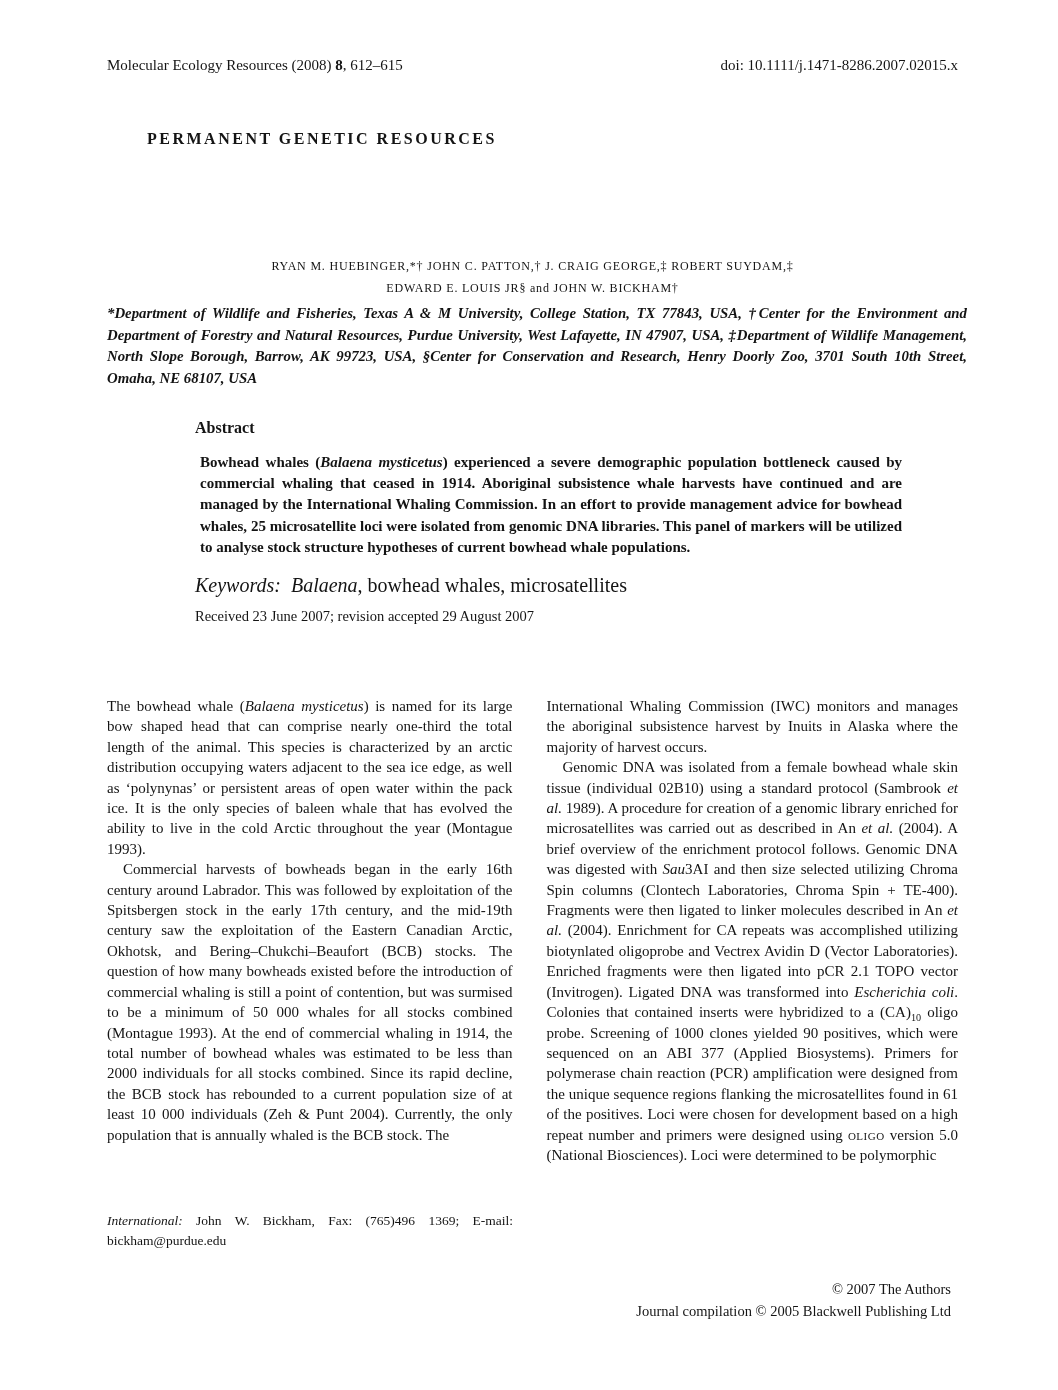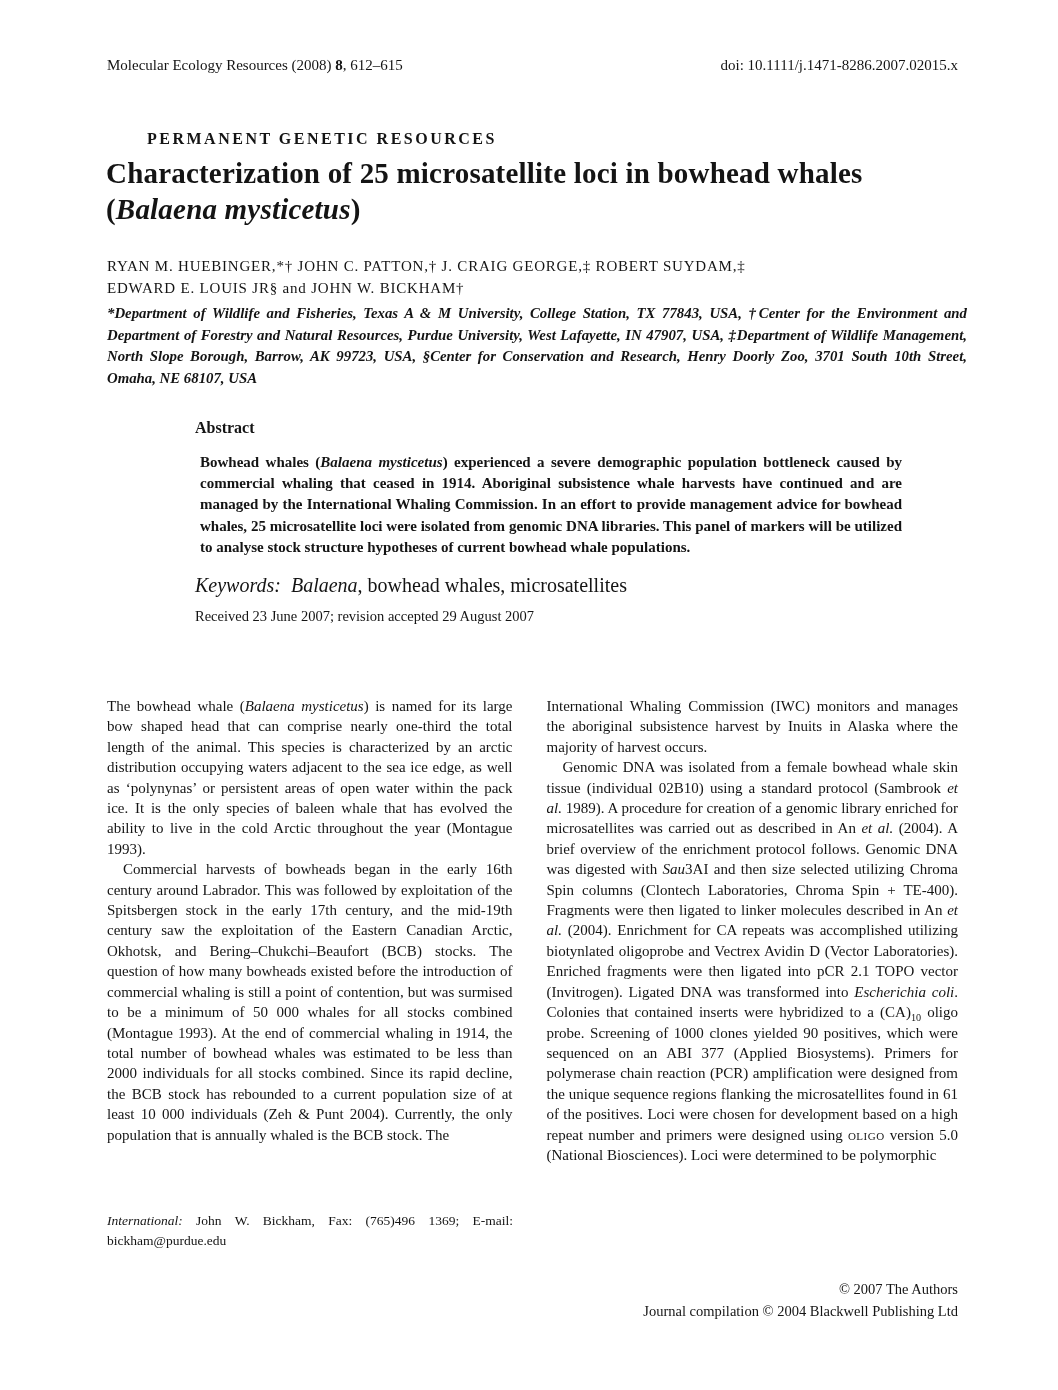--- a/index.html
+++ b/index.html
@@ -39,23 +39,24 @@
     font-size: 29px;
     font-weight: bold;
     line-height: 36px;
     letter-spacing: 0.2px;
   }
   .authors {
     position: absolute;
     left: 107px;
     top: 256px;
     width: 851px;
-    font-size: 15px;
+    font-size: 12px;
     line-height: 21.5px;
     letter-spacing: 0.8px;
+    text-align: center;
   }
   .affiliations {
     position: absolute;
     left: 107px;
     top: 303px;
     width: 860px;
     font-style: italic;
     font-size: 14.8px;
     line-height: 21.5px;
     text-align: justify;
@@ -106,21 +107,21 @@
     position: absolute;
     left: 107px;
     top: 1211px;
     width: 406px;
     font-size: 13.5px;
     line-height: 19.5px;
     text-align: justify;
   }
   .footer {
     position: absolute;
-    right: 100px;
+    right: 107px;
     top: 1279px;
     text-align: right;
     font-size: 14.5px;
     line-height: 21.5px;
   }
   .seg-i  { font-style: italic; }
   .seg-b  { font-weight: bold; }
   .seg-sc { font-variant: small-caps; letter-spacing: 0.5px; }
   .seg-sub { vertical-align: sub; font-size: 68%; line-height: 0; }
 </style>
@@ -129,24 +130,20 @@
 
 <div class="page">
 
   <div class="header">
     <span><span class="seg-r">Molecular Ecology Resources (2008) </span><span class="seg-b">8</span><span class="seg-r">, 612–615</span></span>
     <span>doi: 10.1111/j.1471-8286.2007.02015.x</span>
   </div>
 
   <div class="section-heading">PERMANENT GENETIC RESOURCES</div>
 
-  <div class="title-block">
-    <div>Characterization of 25 microsatellite loci in bowhead whales</div>
-    <div><span class="seg-r">(</span><span class="seg-i">Balaena mysticetus</span><span class="seg-r">)</span></div>
-  </div>
 
   <div class="authors">
     <div>RYAN M. HUEBINGER,*† JOHN C. PATTON,† J. CRAIG GEORGE,‡ ROBERT SUYDAM,‡</div>
     <div>EDWARD E. LOUIS JR§ and JOHN W. BICKHAM†</div>
   </div>
 
   <div class="affiliations">*Department of Wildlife and Fisheries, Texas A &amp; M University, College Station, TX 77843, USA, †Center for the Environment and Department of Forestry and Natural Resources, Purdue University, West Lafayette, IN 47907, USA, ‡Department of Wildlife Management, North Slope Borough, Barrow, AK 99723, USA, §Center for Conservation and Research, Henry Doorly Zoo, 3701 South 10th Street, Omaha, NE 68107, USA</div>
 
   <div class="abstract">
     <p class="abstract-heading">Abstract</p>
@@ -163,16 +160,16 @@
     <div class="col-right">
       <p>International Whaling Commission (IWC) monitors and manages the aboriginal subsistence harvest by Inuits in Alaska where the majority of harvest occurs.</p>
       <p class="indent"><span class="seg-r">Genomic DNA was isolated from a female bowhead whale skin tissue (individual 02B10) using a standard protocol (Sambrook </span><span class="seg-i">et al.</span><span class="seg-r"> 1989). A procedure for creation of a genomic library enriched for microsatellites was carried out as described in An </span><span class="seg-i">et al.</span><span class="seg-r"> (2004). A brief overview of the enrichment protocol follows. Genomic DNA was digested with </span><span class="seg-i">Sau</span><span class="seg-r">3AI and then size selected utilizing Chroma Spin columns (Clontech Laboratories, Chroma Spin + TE-400). Fragments were then ligated to linker molecules described in An </span><span class="seg-i">et al.</span><span class="seg-r"> (2004). Enrichment for CA repeats was accomplished utilizing biotynlated oligoprobe and Vectrex Avidin D (Vector Laboratories). Enriched fragments were then ligated into pCR 2.1 TOPO vector (Invitrogen). Ligated DNA was transformed into </span><span class="seg-i">Escherichia coli</span><span class="seg-r">. Colonies that contained inserts were hybridized to a (CA)</span><span class="seg-sub">10</span><span class="seg-r"> oligo probe. Screening of 1000 clones yielded 90 positives, which were sequenced on an ABI 377 (Applied Biosystems). Primers for polymerase chain reaction (PCR) amplification were designed from the unique sequence regions flanking the microsatellites found in 61 of the positives. Loci were chosen for development based on a high repeat number and primers were designed using </span><span class="seg-sc">oligo</span><span class="seg-r"> version 5.0 (National Biosciences). Loci were determined to be polymorphic</span></p>
     </div>
   </div>
 
   <div class="correspondence"><span class="seg-i">International:</span><span class="seg-r"> John W. Bickham, Fax: (765)496 1369; E-mail: bickham@purdue.edu</span></div>
 
   <div class="footer">
     <div>© 2007 The Authors</div>
-    <div>Journal compilation © 2004 Blackwell Publishing Ltd</div>
+    <div>Journal compilation © 2005 Blackwell Publishing Ltd</div>
   </div>
 
 </div>
 
 </body></html>

